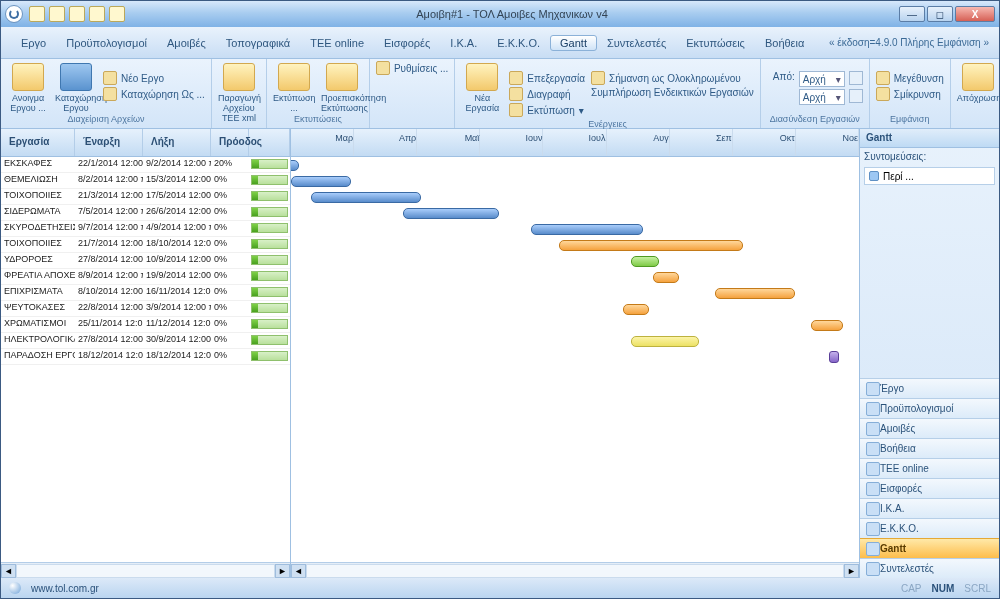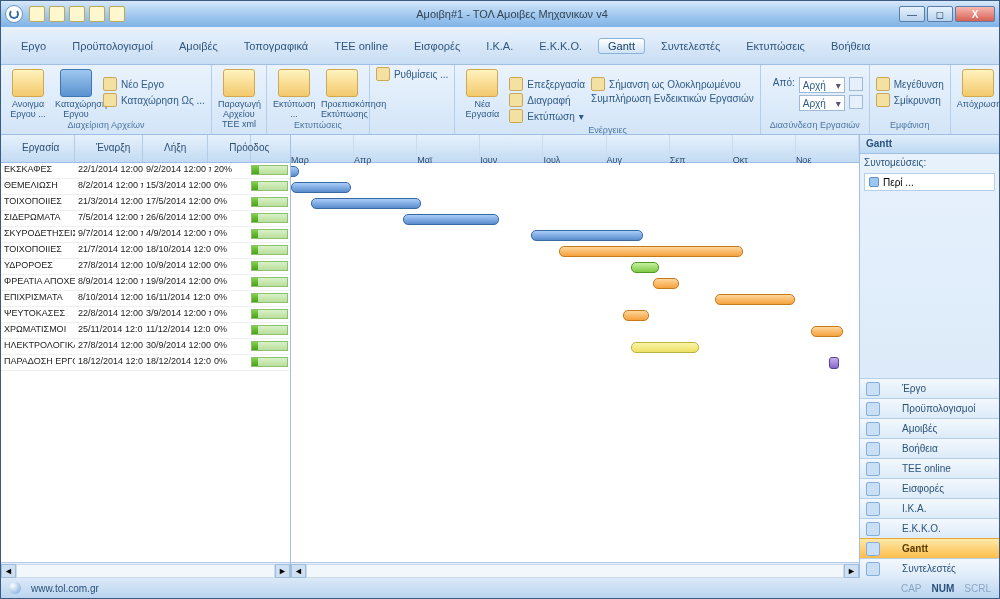--- a/index.html
+++ b/index.html
@@ -10,21 +10,21 @@
 .titlebar .app-icon{width:18px;height:18px;border-radius:50%;background:#fff;border:1px solid #6a93c0;position:relative;margin-right:6px;}
 .titlebar .app-icon::after{content:"";position:absolute;inset:3px;border-radius:50%;border:2px solid #3f6fa4;border-top-color:transparent;}
 .qat{display:flex;gap:4px;}
 .qat .q{width:16px;height:16px;background:#fff8cf;border:1px solid #bba85a;border-radius:2px;}
 .titlecenter{flex:1;text-align:center;font-size:11px;color:#345;}
 .winbtns{display:flex;gap:2px;}
 .winbtns div{width:26px;height:16px;border:1px solid #5b7da6;display:flex;align-items:center;justify-content:center;border-radius:2px;font-size:10px;color:#2a4669;}
 .winbtns .min,.winbtns .max{background:linear-gradient(#e8f1fb,#b8d3ef);}
 .winbtns .close{background:linear-gradient(#f7b8b0,#d66055);color:#fff;width:40px;font-weight:bold;}
 
-.menubar{height:38px;background:linear-gradient(#e9f2fc,#c8ddf4);display:flex;align-items:center;padding:0 10px;gap:6px;color:#2f577f;font-size:11px;border-bottom:1px solid #9fc0e2;}
+.menubar{height:32px;background:linear-gradient(#e9f2fc,#c8ddf4);display:flex;align-items:center;padding:0 10px;gap:0;color:#2f577f;font-size:11px;border-bottom:1px solid #9fc0e2;}
 .menubar .mi{padding:2px 10px;border-radius:3px;}
 .menubar .mi.active{background:linear-gradient(#fff,#cfe3f7);border:1px solid #8bb1d8;padding:1px 9px;color:#1a3f66;}
 .menubar .spacer{flex:1;}
 .menubar .right{font-size:10px;color:#3b6a96;}
 
 .ribbon{height:70px;background:linear-gradient(#eaf3fd,#d3e5f8);display:flex;border-bottom:1px solid #9fc0e2;font-size:10px;color:#2e5a86;}
 .ribbon .group{border-right:1px solid #b4cee9;padding:2px 6px 0;display:flex;flex-direction:column;}
 .ribbon .group .body{flex:1;display:flex;align-items:flex-start;gap:6px;}
 .ribbon .group .cap{height:14px;text-align:center;font-size:9px;color:#4d76a0;}
 .rbig{width:42px;text-align:center;}
@@ -38,50 +38,50 @@
 .combo label{width:28px;text-align:right;}
 .combo .cbox{width:46px;height:16px;background:#fff;border:1px solid #9fb8d4;font-size:10px;padding:0 3px;display:flex;align-items:center;justify-content:space-between;}
 .combo .cbox span.dd{color:#557;}
 .combo .go{width:14px;height:14px;border:1px solid #9fb8d4;background:#e6f0fa;}
 
 .summary{height:22px;background:linear-gradient(#e6f1fc,#c3dbf3);border-bottom:1px solid #9fc0e2;display:flex;align-items:center;gap:30px;padding:0 10px;font-size:11px;color:#183a5e;font-weight:bold;}
 
 .workarea{flex:1;display:flex;min-height:0;}
 .left{width:290px;display:flex;flex-direction:column;border-right:1px solid #9fc0e2;}
 .left .hdr{height:28px;display:flex;background:linear-gradient(#e6f1fc,#c3dbf3);border-bottom:1px solid #9fc0e2;font-size:10px;color:#2c4f74;}
-.left .hdr div{border-right:1px solid #b3cde8;padding:7px 21px;}
+.left .hdr div{border-right:1px solid #b3cde8;padding:7px 8px;font-weight:bold;}
 .c-task{width:74px;} .c-start{width:68px;} .c-end{width:68px;} .c-prog{width:38px;} .c-bar{flex:1;}
 .left .rows{flex:1;overflow:hidden;background:#fff;}
 .row{height:16px;display:flex;font-size:9px;color:#222;border-bottom:1px solid #f0f0f0;}
 .row div{padding:1px 3px;white-space:nowrap;overflow:hidden;}
 .row .c-bar{padding:2px 2px;}
 .pbar{height:10px;background:linear-gradient(#d8f0c7,#b9e09c);border:1px solid #8fc06d;position:relative;}
 .pbar .fill{position:absolute;top:0;bottom:0;left:0;background:linear-gradient(#7fd147,#49a11f);}
 .scroll-h{height:16px;background:#e4edf7;border-top:1px solid #b3cde8;display:flex;align-items:center;}
 .scroll-h .ar{width:15px;height:14px;background:#cfe0f2;border:1px solid #9fbddd;text-align:center;font-size:9px;line-height:12px;}
 .scroll-h .track{flex:1;height:14px;background:#f2f7fc;border:1px solid #cadbed;}
 
 .chart{flex:1;display:flex;flex-direction:column;background:#fff;min-width:0;}
 .chart .timehdr{height:28px;background:linear-gradient(#e6f1fc,#c3dbf3);border-bottom:1px solid #9fc0e2;display:flex;font-size:9px;color:#2c4f74;}
-.chart .timehdr div{flex:1;text-align:left;border-right:1px solid #cadbed;padding-top:20px;}
+.chart .timehdr div{flex:1;text-align:right;border-right:1px solid #cadbed;padding-top:4px;}
 .chart .canvas{flex:1;position:relative;overflow:hidden;}
 .gbar{position:absolute;height:11px;border-radius:5px;border:1px solid;}
 .gblue{background:linear-gradient(#a9cdfb,#598ccb);border-color:#3a6aa4;}
 .gorange{background:linear-gradient(#ffd79b,#f5a23e);border-color:#c47a18;}
 .ggreen{background:linear-gradient(#c5f0a0,#7fca47);border-color:#4f9a22;}
 .gyellow{background:linear-gradient(#fcf4a8,#ece164);border-color:#bdb23e;}
 .gpurple{position:absolute;width:10px;height:12px;background:linear-gradient(#c4b1eb,#8666c8);border:1px solid #5a3f99;border-radius:3px;}
 
 .rightpane{width:140px;background:linear-gradient(#e8f2fc,#d2e4f7);display:flex;flex-direction:column;border-left:1px solid #9fc0e2;}
 .rightpane .tophdr{height:19px;background:linear-gradient(#e0edfa,#bedaf4);border-bottom:1px solid #9fc0e2;padding:3px 6px;font-size:10px;font-weight:bold;color:#2b527a;}
 .rightpane .section{padding:3px 4px;font-size:10px;color:#2b527a;}
 .rightpane .shortcut{background:#fff;border:1px solid #b6cfe8;height:18px;margin:2px 4px;display:flex;align-items:center;padding:0 4px;gap:4px;font-size:10px;}
 .rightpane .shortcut .sq{width:10px;height:10px;background:#9dc7f3;border:1px solid #5f90c4;border-radius:2px;}
 .rightpane .navgrow{flex:1;}
-.rightpane .navitem{height:20px;border-top:1px solid #b6cfe8;background:linear-gradient(#f3f8fd,#dcebf9);display:flex;align-items:center;padding:0 6px;gap:22px;font-size:10px;color:#2b527a;text-align:center;}
+.rightpane .navitem{height:20px;border-top:1px solid #b6cfe8;background:linear-gradient(#f3f8fd,#dcebf9);display:flex;align-items:center;padding:0 6px;gap:0;font-size:10px;color:#2b527a;text-align:center;}
 .rightpane .navitem.sel{background:linear-gradient(#ffe9a8,#fdbd4b);border-top-color:#e5a936;color:#5a3c00;font-weight:bold;}
 .rightpane .navitem .nic{width:14px;height:14px;background:#c9dff6;border:1px solid #85aed8;border-radius:2px;}
 .statusbar{height:20px;background:linear-gradient(#dce9f8,#bad5f0);display:flex;align-items:center;padding:0 8px;font-size:10px;color:#2a517a;gap:10px;}
 .statusbar .sicon{width:12px;height:12px;border-radius:50%;background:radial-gradient(circle at 30% 30%,#fff,#6ea2d8);}
 .statusbar .grow{flex:1;}
 .statusbar .ind{color:#8aa6c3;}
 </style>
 </head>
 <body>
 
@@ -110,20 +110,21 @@
       <div class="mi">Τοπογραφικά</div>
       <div class="mi">ΤΕΕ online</div>
       <div class="mi">Εισφορές</div>
       <div class="mi">Ι.Κ.Α.</div>
       <div class="mi">Ε.Κ.Κ.Ο.</div>
       <div class="mi active">Gantt</div>
       <div class="mi">Συντελεστές</div>
       <div class="mi">Εκτυπώσεις</div>
       <div class="mi">Βοήθεια</div>
    <div class="spacer"></div>
+   <span class="right">« έκδοση=4.9.0 Πλήρης   Εμφάνιση »</span>
  </div>
 
  <div class="ribbon">
    <div class="group">
         <div class="body">
      <div class="rbig">
             <div class="ric"></div>
             <div class="rl">Ανοιγμα
 Εργου ...</div>
           </div>

